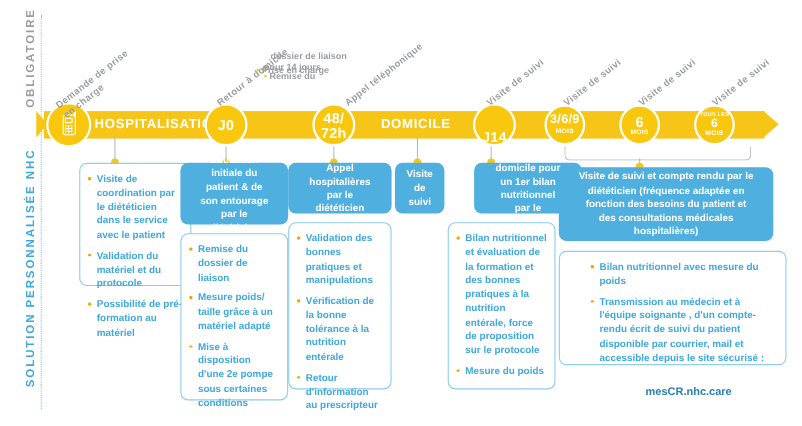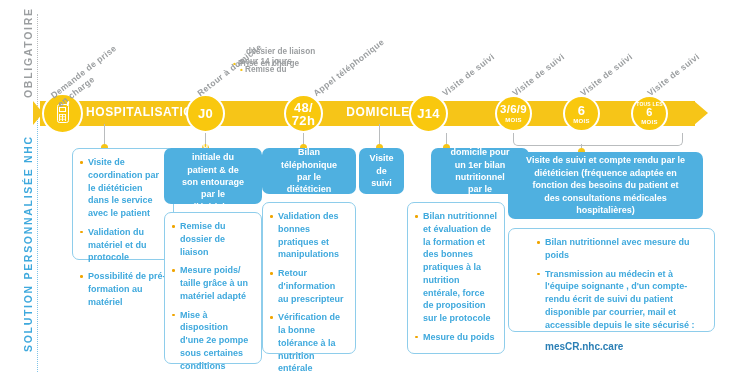--- a/index.html
+++ b/index.html
@@ -151,21 +151,21 @@
     font-weight:bold;
     line-height:1.42;
     padding-left:8px;
     margin-bottom:6px;
   }
   .lbox li:last-child{margin-bottom:0;}
   .lbox li:before{
     content:"";position:absolute;left:0;top:5px;
     width:2.6px;height:2.6px;background:#f0a500;border-radius:50%;
   }
-  .mail{display:block;color:#2b7fb5;font-size:10px;font-weight:bold;margin-top:9px;}
+  .mail{display:block;color:#2b7fb5;font-size:10px;font-weight:bold;margin-top:19px;text-align:center;}
 </style>
 </head>
 <body>
 
 <div id="stage">
 
   <div class="rail-line gray"></div>
   <div class="rail-line" style="top:108px;height:264px;"></div>
   <div class="vlabel obligatoire">OBLIGATOIRE</div>
   <div class="vlabel solution">SOLUTION PERSONNALISÉE NHC</div>
@@ -185,21 +185,21 @@
 
   <div class="node" style="left:186px;top:94px;width:39px;height:39px;">
     <span class="big">J0</span>
   </div>
 
   <div class="node" style="left:284px;top:94px;width:39px;height:39px;">
     <span class="big">48/</span>
     <span class="big">72h</span>
   </div>
 
-  <div class="node" style="left:409px;top:94px;width:39px;height:39px;">
+  <div class="node" style="left:430px;top:94px;width:39px;height:39px;justify-content:flex-end;">
     <span class="big">J14</span>
   </div>
 
   <div class="node" style="left:495px;top:95px;width:37px;height:37px;">
     <span class="big" style="font-size:11.5px;text-align:center;">3/6/9</span>
     <span class="small">MOIS</span>
   </div>
 
   <div class="node" style="left:563px;top:95px;width:37px;height:37px;">
     <span class="big">6</span>
@@ -281,26 +281,26 @@
 
   <div class="hbox" style="left:164px;top:148px;width:98px;height:56px;">Éducation initiale du patient &amp; de son entourage par le diététicien</div>
   <div class="lbox" style="left:164px;top:212px;width:98px;height:152px;">
     <ul>
       <li>Remise du dossier de liaison</li>
       <li>Mesure poids/ taille grâce à un matériel adapté</li>
       <li>Mise à disposition d'une 2e pompe sous certaines conditions</li>
     </ul>
   </div>
 
-  <div class="hbox" style="left:262px;top:148px;width:94px;height:46px;">Bilan téléphonique par le diététicien</div>
+  <div class="hbox" style="left:262px;top:148px;width:94px;height:46px;">Appel hospitalières par le diététicien</div>
   <div class="lbox" style="left:262px;top:202px;width:94px;height:152px;">
     <ul>
       <li>Validation des bonnes pratiques et manipulations</li>
+      <li>Vérification de la bonne tolérance à la nutrition entérale</li>
       <li>Retour d'information au prescripteur</li>
-      <li>Vérification de la bonne tolérance à la nutrition entérale</li>
     </ul>
   </div>
 
   <div class="hbox" style="left:359px;top:148px;width:45px;height:46px;">Visite de suivi</div>
 
   <div class="hbox" style="left:407px;top:148px;width:98px;height:46px;margin-left:24px;">Visite à domicile pour un 1er bilan nutritionnel par le diététicien</div>
   <div class="lbox" style="left:407px;top:202px;width:98px;height:152px;">
     <ul>
       <li>Bilan nutritionnel et évaluation de la formation et des bonnes pratiques à la nutrition entérale, force de proposition sur le protocole</li>
       <li>Mesure du poids</li>

